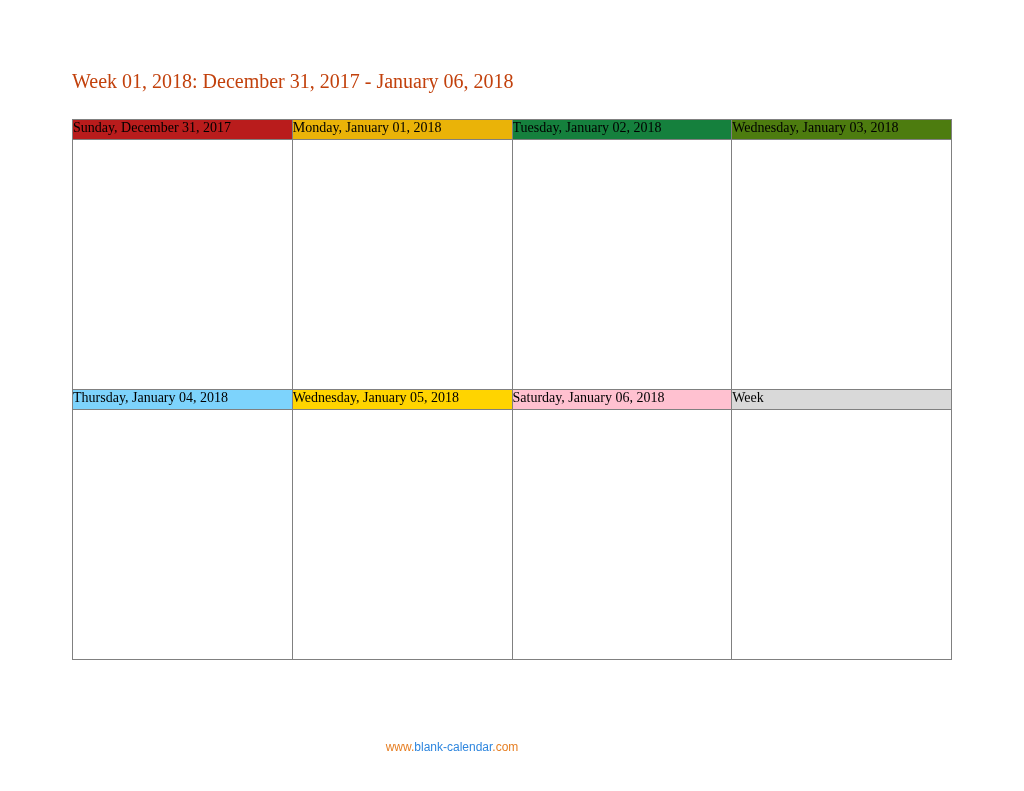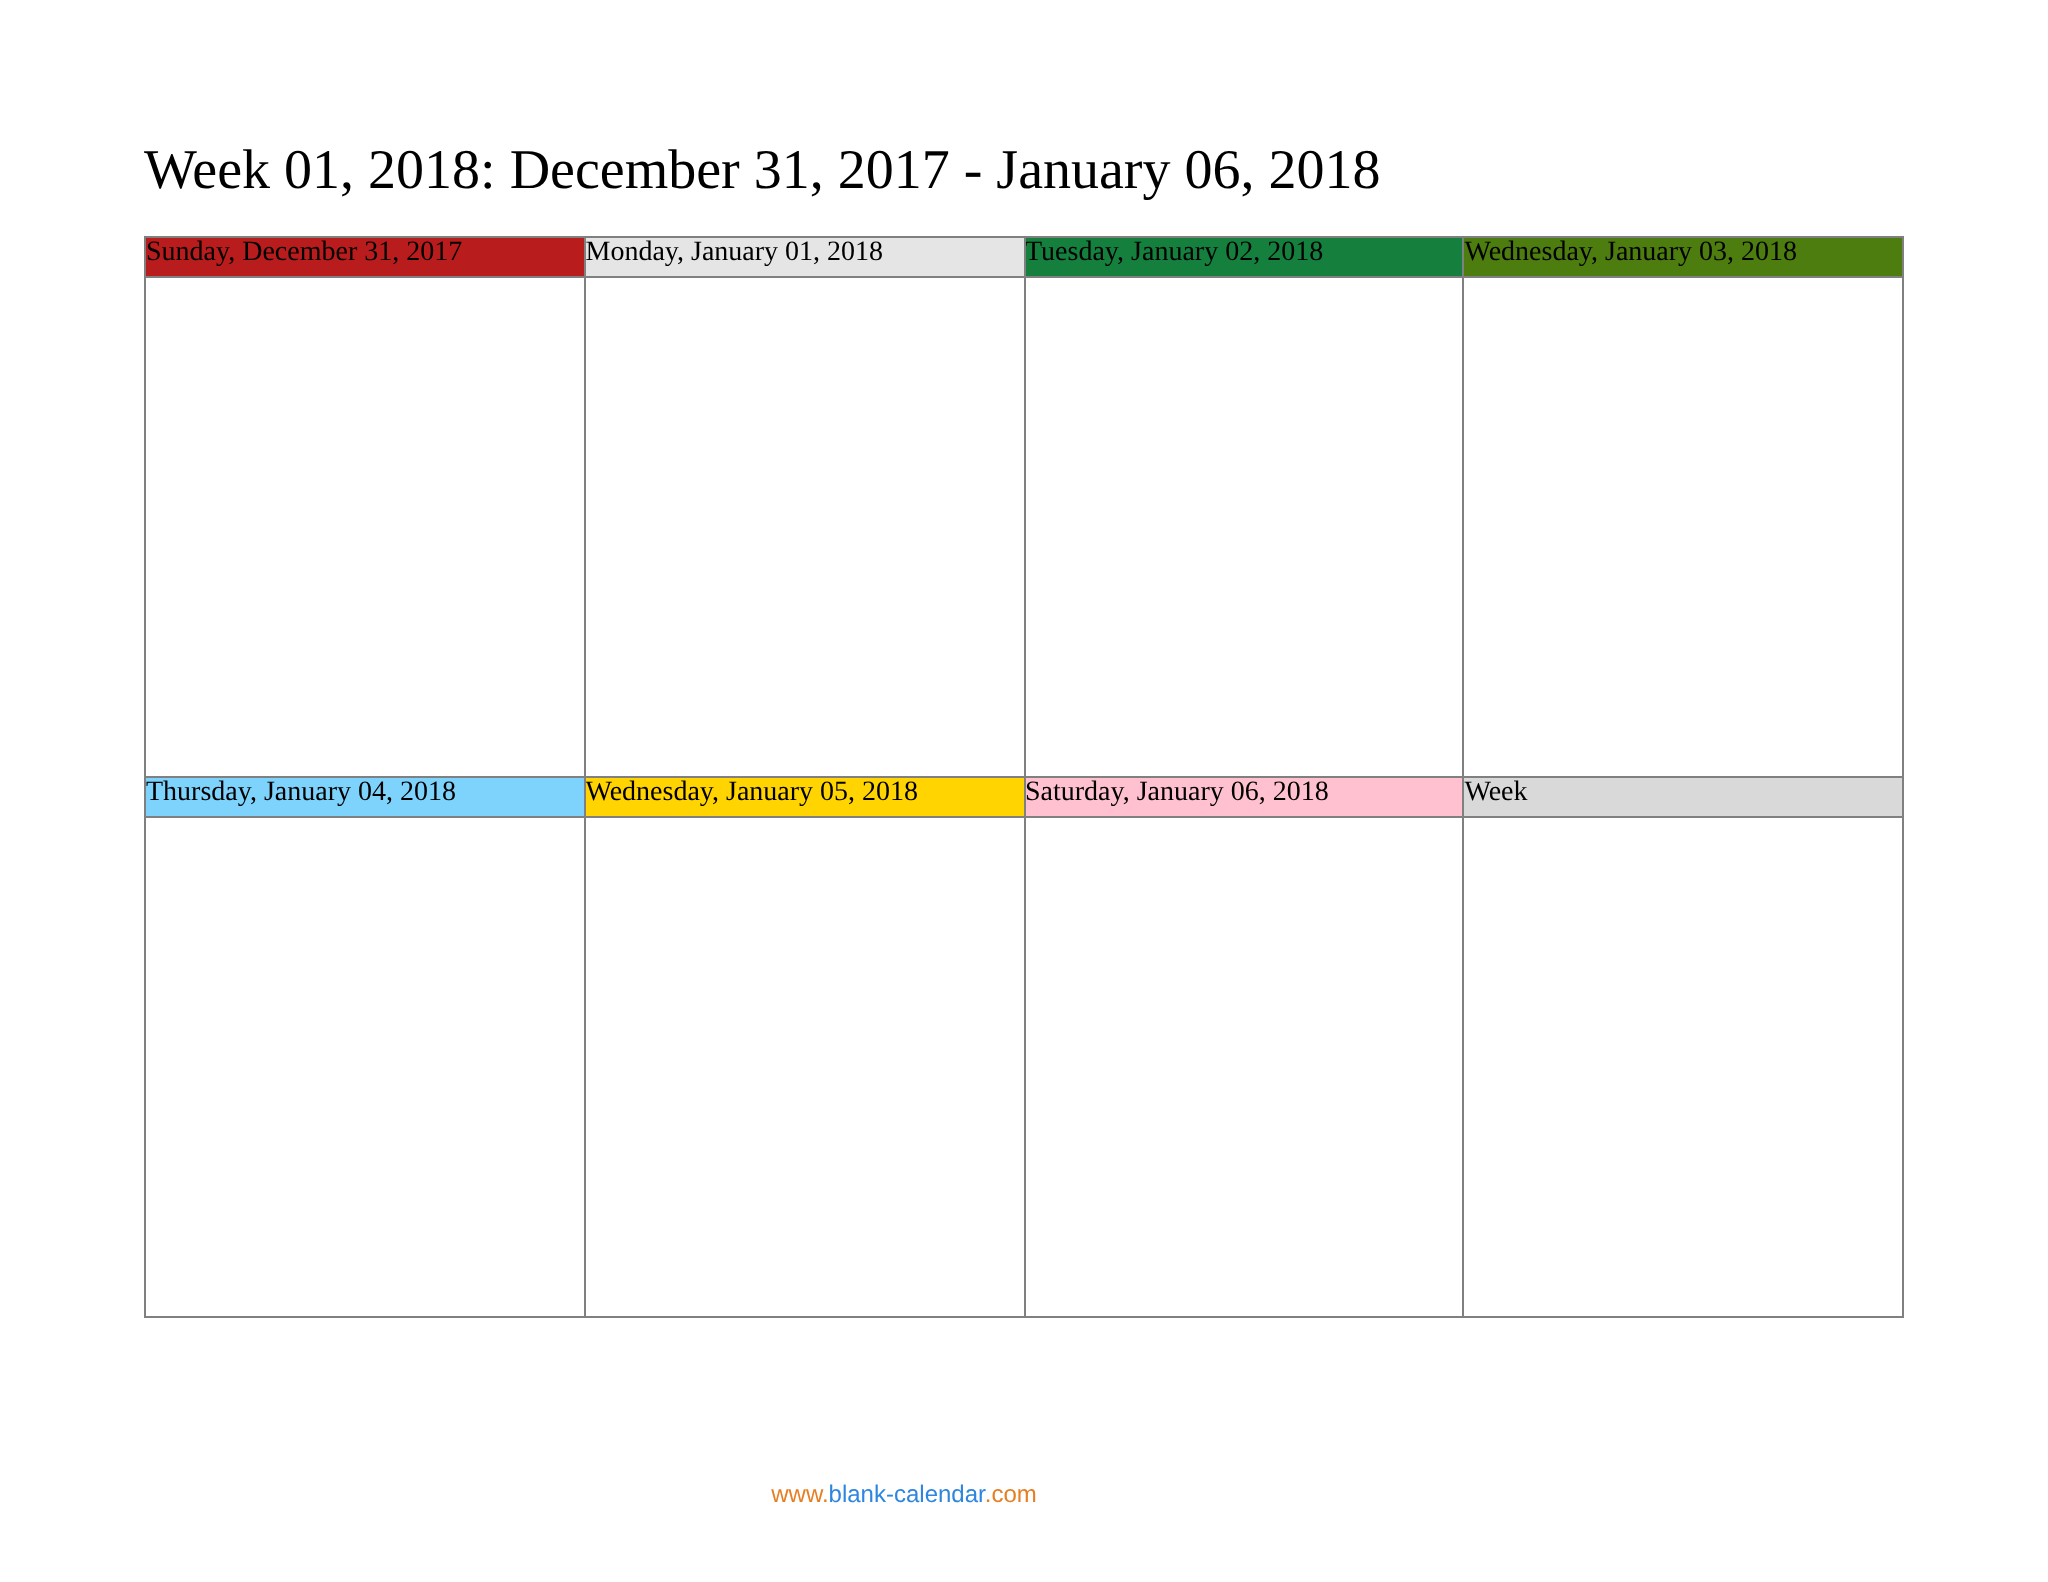--- a/index.html
+++ b/index.html
@@ -4,24 +4,24 @@
 <style>
   * { box-sizing: border-box; margin: 0; padding: 0; }
   html, body { width: 1024px; height: 791px; background: #ffffff; font-family: "Times New Roman", Times, serif; }
   .page {
     position: relative;
     width: 1024px;
     height: 791px;
     padding: 70px 72px 0 72px;
   }
   .title {
-    font-size: 28px;
+    font-size: 20px;
     font-weight: normal;
-    color: #000000;
-    margin-bottom: 16px;
+    color: #c2410c;
+    margin-bottom: 26px;
   }
   table.cal {
     border-collapse: collapse;
     width: 880px;
     table-layout: fixed;
   }
   table.cal td {
     border: 1px solid #808080;
     vertical-align: top;
     padding: 0;
@@ -55,21 +55,21 @@
 <body>
 
 <div class="page">
 
   <h1 class="title">Week 01, 2018: December 31, 2017 - January 06, 2018</h1>
 
   <table class="cal">
     <tbody>
         <tr>
       <td class="dayhead" style="background:#b91c1c">Sunday, December 31, 2017</td>
-      <td class="dayhead" style="background:#e5e5e5">Monday, January 01, 2018</td>
+      <td class="dayhead" style="background:#eab308">Monday, January 01, 2018</td>
       <td class="dayhead" style="background:#15803d">Tuesday, January 02, 2018</td>
       <td class="dayhead" style="background:#4d7c0f">Wednesday, January 03, 2018</td>
     </tr>
     <tr>
       <td class="daybody"></td>
       <td class="daybody"></td>
       <td class="daybody"></td>
       <td class="daybody"></td>
     </tr>
     <tr>

